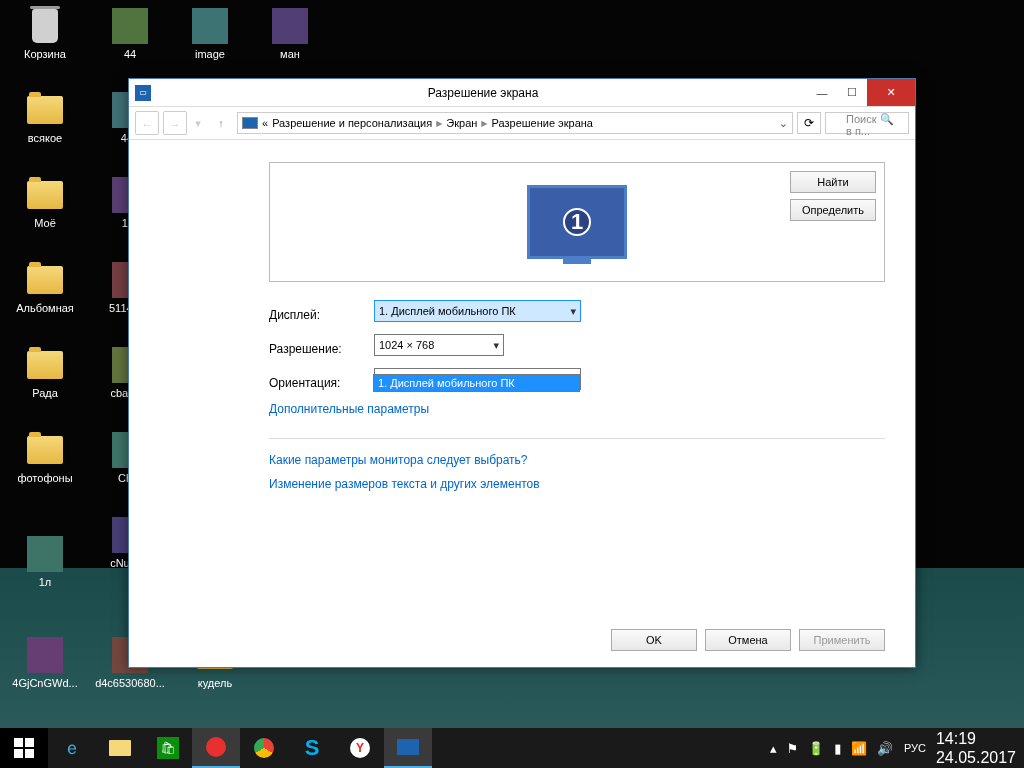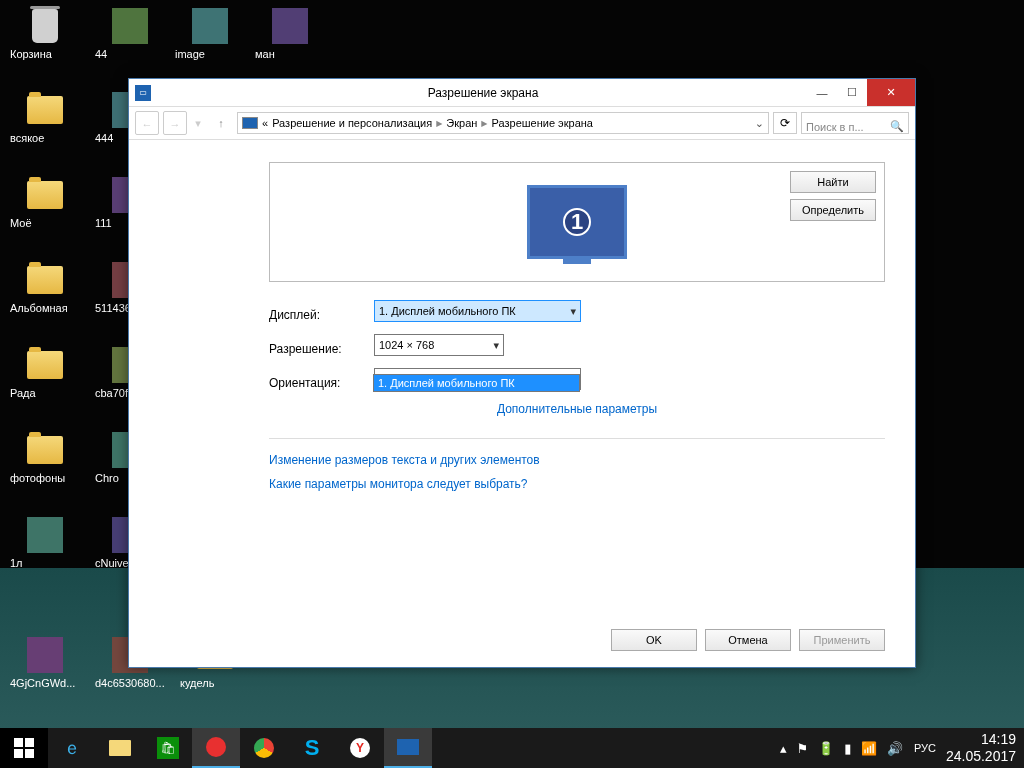--- a/index.html
+++ b/index.html
@@ -1,18 +1,18 @@
 <!DOCTYPE html>
 <html><head>
 <meta charset="utf-8">
 <style>
 *{margin:0;padding:0;box-sizing:border-box;font-family:"Segoe UI",Tahoma,sans-serif}
 body{width:1024px;height:768px;background:#000;overflow:hidden;position:relative}
 .desktop{width:100%;height:728px;background:linear-gradient(180deg,#050505 0%,#050505 78%,#1a4a4a 78%,#2a5a5a 100%);position:relative}
-.desktop-icon{position:absolute;width:70px;color:#fff;font-size:11px;cursor:pointer}
+.desktop-icon{position:absolute;width:70px;text-align:center;color:#fff;font-size:11px;cursor:pointer}
 .desktop-icon .ic{width:40px;height:40px;margin:0 auto 2px;display:flex;align-items:center;justify-content:center}
 .folder-ic{background:linear-gradient(#f5d87a,#e6b843);border-radius:2px;width:36px;height:28px;position:relative}
 .folder-ic::before{content:"";position:absolute;top:-4px;left:2px;width:12px;height:5px;background:#e6b843;border-radius:2px 2px 0 0}
 .pic-ic{width:36px;height:36px;background:#555}
 .trash-ic{background:#d0d0d0;width:26px;height:34px;border-radius:3px 3px 5px 5px;position:relative}
 .trash-ic::before{content:"";position:absolute;top:-3px;left:-2px;right:-2px;height:3px;background:#999;border-radius:2px}
 .window{position:absolute;left:128px;top:78px;width:788px;height:590px;background:#fff;border:1px solid #4a7aac;box-shadow:0 0 12px rgba(0,0,0,.5)}
 .titlebar{height:28px;background:#fff;border-bottom:1px solid #ddd;display:flex;align-items:center;padding-left:6px}
 .titlebar .ticon{width:16px;height:16px;background:#1e63b0;margin-right:8px;display:flex;align-items:center;justify-content:center;color:#fff;font-size:8px}
 .titlebar .ttitle{flex:1;text-align:center;font-size:12px;color:#000}
@@ -22,51 +22,51 @@
 .winbtn.max,.winbtn.min{color:#333}
 .navbar{height:33px;border-bottom:1px solid #ddd;display:flex;align-items:center;padding:0 6px;gap:4px}
 .navbtn{width:24px;height:24px;border:1px solid #ccc;border-radius:2px;display:flex;align-items:center;justify-content:center;font-size:11px;color:#888;cursor:pointer}
 .navbtn.dis{color:#ccc}
 .addr{flex:1;height:22px;border:1px solid #ccc;display:flex;align-items:center;padding:0 4px;font-size:11px;gap:4px}
 .addr .monicon{width:16px;height:12px;background:#1e63b0;border:1px solid #888}
 .addr .sep{color:#888;font-size:8px}
 .addr .crumb{cursor:pointer}
 .addr .dd{margin-left:auto;color:#555}
 .refresh{width:24px;height:22px;border:1px solid #ccc;display:flex;align-items:center;justify-content:center;font-size:12px;cursor:pointer}
-.search{width:108px;height:22px;border:1px solid #ccc;display:flex;align-items:flex-end;padding:0 4px;font-size:11px;color:#888;gap:4px}
+.search{width:84px;height:22px;border:1px solid #ccc;display:flex;align-items:flex-start;padding:0 20px;font-size:11px;color:#888;gap:4px}
 .content{padding:22px 30px 0 140px;font-size:12px;position:relative;height:calc(100% - 61px)}
 .content h2{color:#003399;font-size:13px;font-weight:normal;margin-bottom:14px}
 .preview{border:1px solid #bbb;height:120px;padding:8px;display:flex;align-items:center;position:relative;margin-bottom:18px}
 .monitor{margin:0 auto;width:100px;height:74px;background:#3a5fa8;border:3px solid #4d7fc8;position:relative;display:flex;align-items:center;justify-content:center}
 .monitor::after{content:"";position:absolute;bottom:-8px;left:35%;width:30%;height:5px;background:#4d7fc8}
 .monitor .mnum{color:#fff;font-size:22px;font-weight:bold;background:rgba(40,60,120,.8);width:28px;height:28px;border-radius:50%;display:flex;align-items:center;justify-content:center;border:2px solid #fff}
 .prevbtns{position:absolute;right:8px;top:8px;display:flex;flex-direction:column;gap:6px}
 .btn{min-width:86px;height:22px;border:1px solid #aaa;background:linear-gradient(#fafafa,#e8e8e8);font-size:11px;cursor:pointer;padding:0 10px}
 .btn:disabled{color:#999}
 .row{display:flex;align-items:flex-end;margin-bottom:12px}
 .row label{width:105px}
 .sel{height:22px;border:1px solid #777;background:#fff;font-size:11px;padding:0 18px 0 4px;position:relative;display:flex;align-items:center;cursor:pointer}
 .sel::after{content:"▾";position:absolute;right:4px;color:#333}
 .sel.open{border-color:#1e90ff;background:#cde8ff}
 .sel.w1{width:207px}
 .sel.w2{width:130px}
 .dropdown{position:absolute;left:244px;top:234px;width:207px;background:#fff;border:1px solid #777;z-index:10}
 .dropdown .opt{padding:2px 4px;background:#1e90ff;color:#fff;font-size:11px;cursor:pointer}
 .link{color:#0066cc;cursor:pointer;display:block;margin-bottom:10px}
-.link.right{text-align:center;margin-top:4px;margin-bottom:22px}
+.link.right{text-align:left;margin-top:4px;margin-bottom:22px}
 .divider{border-top:1px solid #ddd;margin:8px 0 14px}
 .footer{position:absolute;bottom:16px;right:30px;display:flex;gap:8px}
 .taskbar{position:absolute;bottom:0;left:0;right:0;height:40px;background:#1a1a1a;display:flex;align-items:center}
 .tbtn{width:48px;height:40px;display:flex;align-items:center;justify-content:center;cursor:pointer;color:#fff;font-size:18px}
 .tbtn.active{background:#3a3a3a;border-bottom:2px solid #4db0e8}
 .start{background:#000}
 .start svg{width:20px;height:20px}
 .tray{margin-left:auto;display:flex;align-items:center;gap:10px;padding-right:8px;color:#fff;font-size:11px}
 .tray .tico{cursor:pointer;font-size:13px}
-.clock{text-align:right;line-height:1.2;font-size:14px;cursor:pointer}
+.clock{text-align:left;line-height:1.2;font-size:16px;cursor:pointer}
 </style>
 </head>
 <body>
 
 <div class="desktop">
   <div id="desktop-icons">
       <div class="desktop-icon" style="left: 10px; top: 6px;">
         <div class="ic">
           <div class="trash-ic"></div>
         </div>
@@ -143,21 +143,21 @@
           <div class="folder-ic"></div>
         </div>
         <div>фотофоны</div>
       </div>
       <div class="desktop-icon" style="left: 95px; top: 430px;">
         <div class="ic">
           <div class="pic-ic" style="background: rgb(62, 116, 103);"></div>
         </div>
         <div>Chro</div>
       </div>
-      <div class="desktop-icon" style="left: 10px; top: 515px;">
+      <div class="desktop-icon" style="left: 10px; top: 534px;">
         <div class="ic">
           <div class="pic-ic" style="background: rgb(62, 116, 103);"></div>
         </div>
         <div>1л</div>
       </div>
       <div class="desktop-icon" style="left: 95px; top: 515px;">
         <div class="ic">
           <div class="pic-ic" style="background: rgb(71, 62, 116);"></div>
         </div>
         <div>cNuiveh</div>
@@ -245,22 +245,22 @@
 
       <div class="row">
         <label>Ориентация:</label>
         <div class="sel w1">
             <span>Альбомная</span>
           </div>
       </div>
 
       <a class="link right">Дополнительные параметры</a>
       <div class="divider"></div>
+      <a class="link">Какие параметры монитора следует выбрать?</a>
       <a class="link">Изменение размеров текста и других элементов</a>
-      <a class="link">Какие параметры монитора следует выбрать?</a>
 
       <div class="footer">
         <button class="btn">OK</button>
         <button class="btn">Отмена</button>
         <button class="btn" disabled="">Применить</button>
       </div>
     </div>
   </div>
 </div>
 

